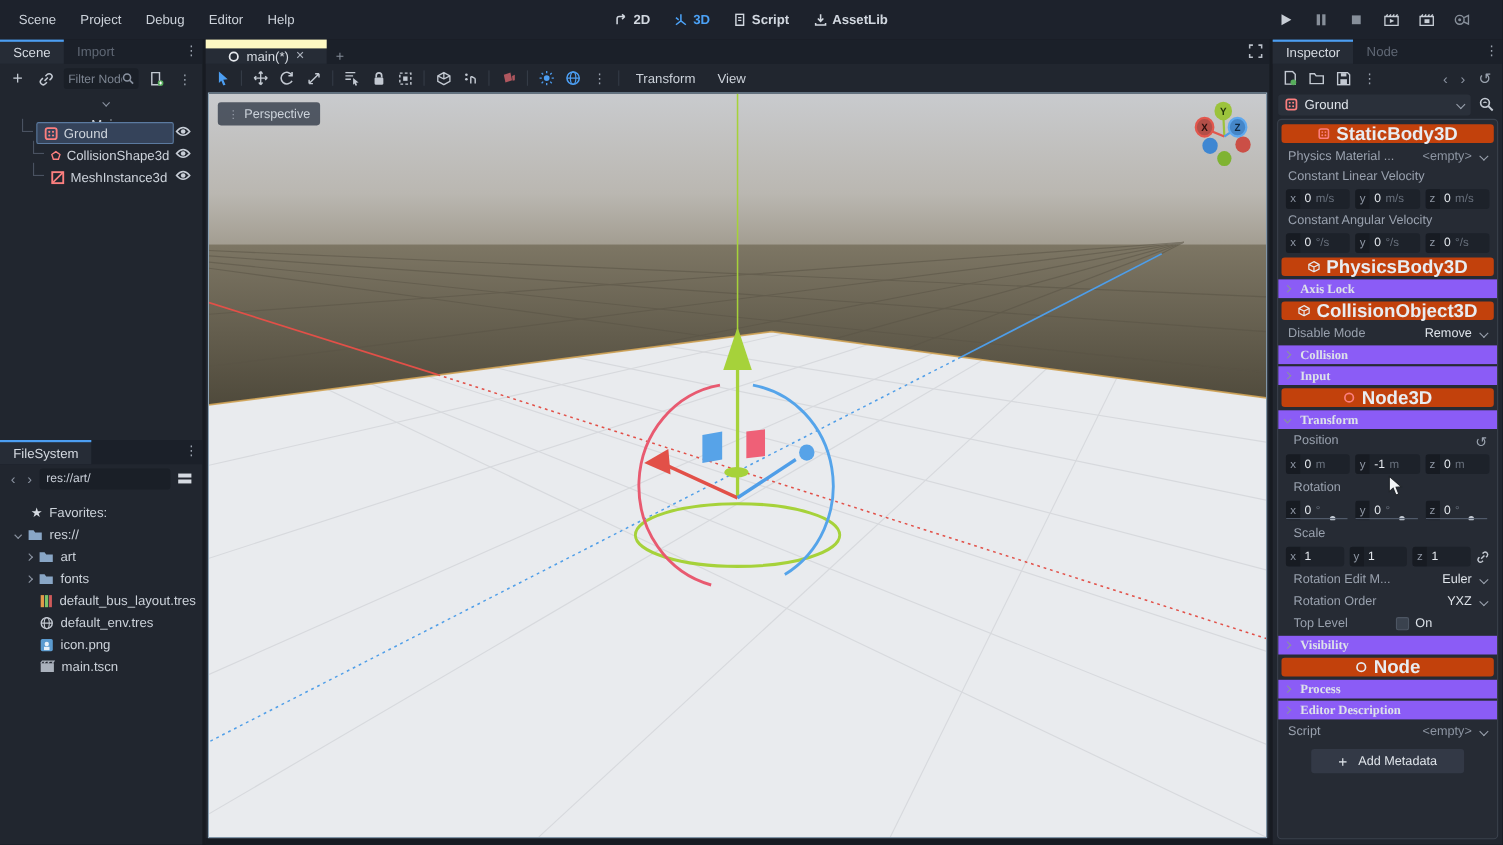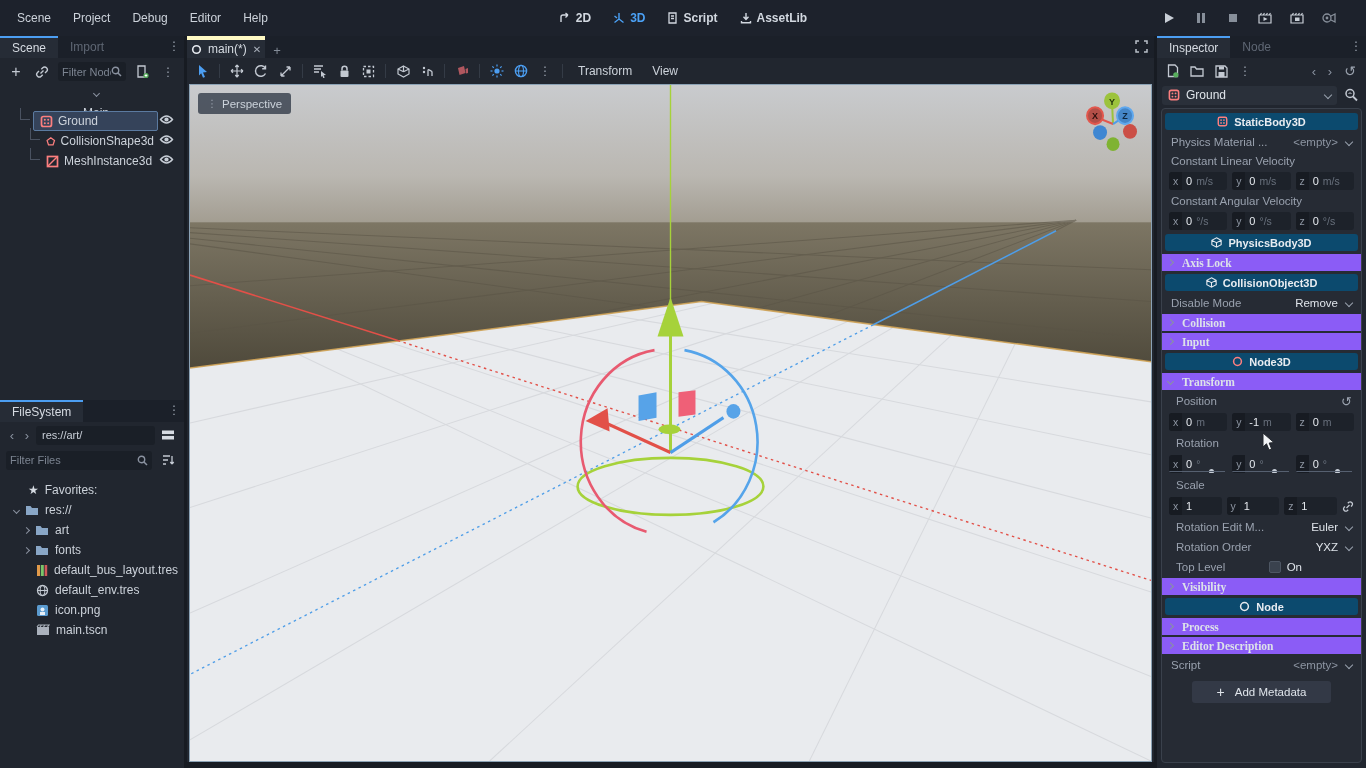--- a/index.html
+++ b/index.html
@@ -51,21 +51,21 @@
   .path-box { flex:1; background:#1a1f27; border-radius:3px; height:19px; display:flex; align-items:center; padding:0 6px; }
   .path-box input { width:100%; background:transparent; border:0; outline:0; color:#c9cfd8; font-size:11px; font-family:"Liberation Sans",sans-serif;}
   .fs-filter { height:24px; display:flex; align-items:center; gap:6px; padding:0 6px; }
   .fs-tree { flex:1; padding-top:8px; overflow:hidden; }
   .frow { height:20px; display:flex; align-items:center; gap:6px; color:#ccd2da; font-size:12px; }
   .chev-r { width:5px; height:5px; border-right:1.2px solid #8a92a0; border-bottom:1.2px solid #8a92a0; transform:rotate(-45deg); flex:0 0 auto;}
   .chev-d { width:5px; height:5px; border-right:1.2px solid #8a92a0; border-bottom:1.2px solid #8a92a0; transform:rotate(45deg); flex:0 0 auto;}
 
   
   .scene-tabs { height:22px; background:#1b2029; display:flex; align-items:flex-end; position:relative; flex:0 0 auto;}
-  .stab { height:22px; background:#262c36; border-top:4px solid #fef9c3; display:flex; align-items:center; gap:6px; padding:0 4px; color:#d6dbe2; }
+  .stab { height:22px; background:#262c36; border-top:8px solid #fef9c3; display:flex; align-items:center; gap:6px; padding:0 20px; color:#d6dbe2; }
   .stab .x { color:#aab1bc; font-size:10px; }
   .plus-tab { width:24px; text-align:center; color:#848c98; font-size:13px; }
   .expand-btn { position:absolute; right:6px; top:4px; }
   .vp-toolbar { height:26px; display:flex; align-items:center; gap:2px; padding:0 4px; flex:0 0 auto; }
   .vt { width:22px; height:20px; display:flex; align-items:center; justify-content:center; border-radius:3px; }
   .vsep { width:1px; height:14px; background:#343b46; margin:0 4px; }
   .vt-menu { padding:0 9px; color:#ccd2da; font-size:12px; }
   .viewport { flex:1; position:relative; margin:0 2px; border:1px solid #8ba2b5; min-height:0; overflow:hidden; }
   .viewport svg.scene3d { position:absolute; inset:0; width:100%; height:100%; }
   .persp-pill { position:absolute; left:8px; top:8px; height:21px; background:rgba(64,72,84,.88); border-radius:3px;
@@ -78,22 +78,22 @@
   .center-foot { height:6px; background:#171b22; flex:0 0 auto;}
 
   
   .insp-toolbar { height:26px; display:flex; align-items:center; gap:4px; padding:0 6px; flex:0 0 auto;}
   .insp-toolbar .spacer { flex:1; }
   .obj-row { height:22px; display:flex; align-items:center; gap:4px; padding:0 5px; flex:0 0 auto;}
   .obj-sel { flex:1; height:19px; background:#2a303a; border-radius:3px; display:flex; align-items:center; gap:6px; padding:0 6px; color:#dfe4ea; }
   .insp-filter { height:23px; display:flex; align-items:center; gap:5px; padding:0 5px; flex:0 0 auto;}
   .insp-box { flex:1; margin:2px 4px 5px 4px; border:1px solid #3a414c; border-radius:4px; background:#262b34; overflow:hidden;
     display:flex; flex-direction:column; min-height:0; padding-top:2px;}
-  .sect { margin:2px 3px; background:#0c4a6e; border-radius:3px; height:17px; display:flex; align-items:center; justify-content:center;
-    gap:6px; font-weight:bold; font-size:11px; color:#e8ecf1; flex:0 0 auto;}
+  .sect { margin:2px 3px; background:#c2410c; border-radius:3px; height:17px; display:flex; align-items:center; justify-content:center;
+    gap:6px; font-weight:bold; font-size:17px; color:#e8ecf1; flex:0 0 auto;}
   .cat { height:17px; display:flex; align-items:center; gap:9px; padding:0 6px; font-weight:bold; font-size:11.5px;
     color:#dde2e9; background:#8b5cf6; margin:1px 0; flex:0 0 auto;font-family:Liberation Serif, serif;}
   .prow { height:20px; display:flex; align-items:center; padding:0 9px; font-size:11.5px; color:#99a1ae; flex:0 0 auto;}
   .prow .plabel { flex:1; white-space:nowrap; overflow:hidden; }
   .prow .pval { color:#dfe4ea; margin-right:4px;}
   .prow .pval.empty { color:#8d95a2; }
   .cv { width:6px; height:6px; border-right:1.4px solid #99a1ad; border-bottom:1.4px solid #99a1ad; transform:rotate(45deg); margin-left:4px; }
   .subhead { height:18px; display:flex; align-items:center; padding:0 9px; font-size:11.5px; color:#99a1ae; flex:0 0 auto;}
   .vrow { display:flex; gap:5px; padding:0 7px; height:22px; align-items:center; flex:0 0 auto;}
   .vf { flex:1; display:flex; align-items:center; background:#1d222a; border-radius:3px; height:18px; overflow:hidden; position:relative;}
@@ -287,34 +287,20 @@
           <span class="path-box">
             <input value="res://art/" style="">
           </span>
           <span class="tool-btn">
             <svg width="14" height="12" viewBox="0 0 14 12">
                 <rect x="1" y="1.5" width="12" height="3.6" fill="#d6dbe2"></rect>
                 <rect x="1" y="6.9" width="12" height="3.6" fill="#d6dbe2"></rect>
               </svg>
           </span>
         </div>
-        <div class="fs-filter">
-          <span class="filter-box">
-            <input placeholder="Filter Files" style="">
-            <svg width="11" height="11" viewBox="0 0 11 11">
-                <circle cx="4.5" cy="4.5" r="3.2" fill="none" stroke="#8a92a0" stroke-width="1.4"></circle>
-                <path d="M7 7 L10 10" stroke="#8a92a0" stroke-width="1.5"></path>
-              </svg>
-          </span>
-          <span class="tool-btn">
-            <svg width="13" height="12" viewBox="0 0 13 12">
-                <path d="M1 2 H8 M1 6 H6 M1 10 H4 M10 2 V10 M10 10 L8.3 8 M10 10 L11.7 8" fill="none" stroke="#c3c9d2" stroke-width="1.3"></path>
-              </svg>
-          </span>
-        </div>
         <div class="fs-tree">
           <div class="frow" style="padding-left:28px;">
             <span class="glyph" style="color:#d6dbe2;font-size:12px;">★</span>
             <span>Favorites:</span>
           </div>
           <div class="frow" style="padding-left:14px;">
             <span class="chev-d"></span>
             <svg width="14" height="12" viewBox="0 0 14 12">
                 <path d="M1 2 H5.5 L7 4 H13 V11 H1 Z" fill="#89a6c6"></path>
               </svg>

